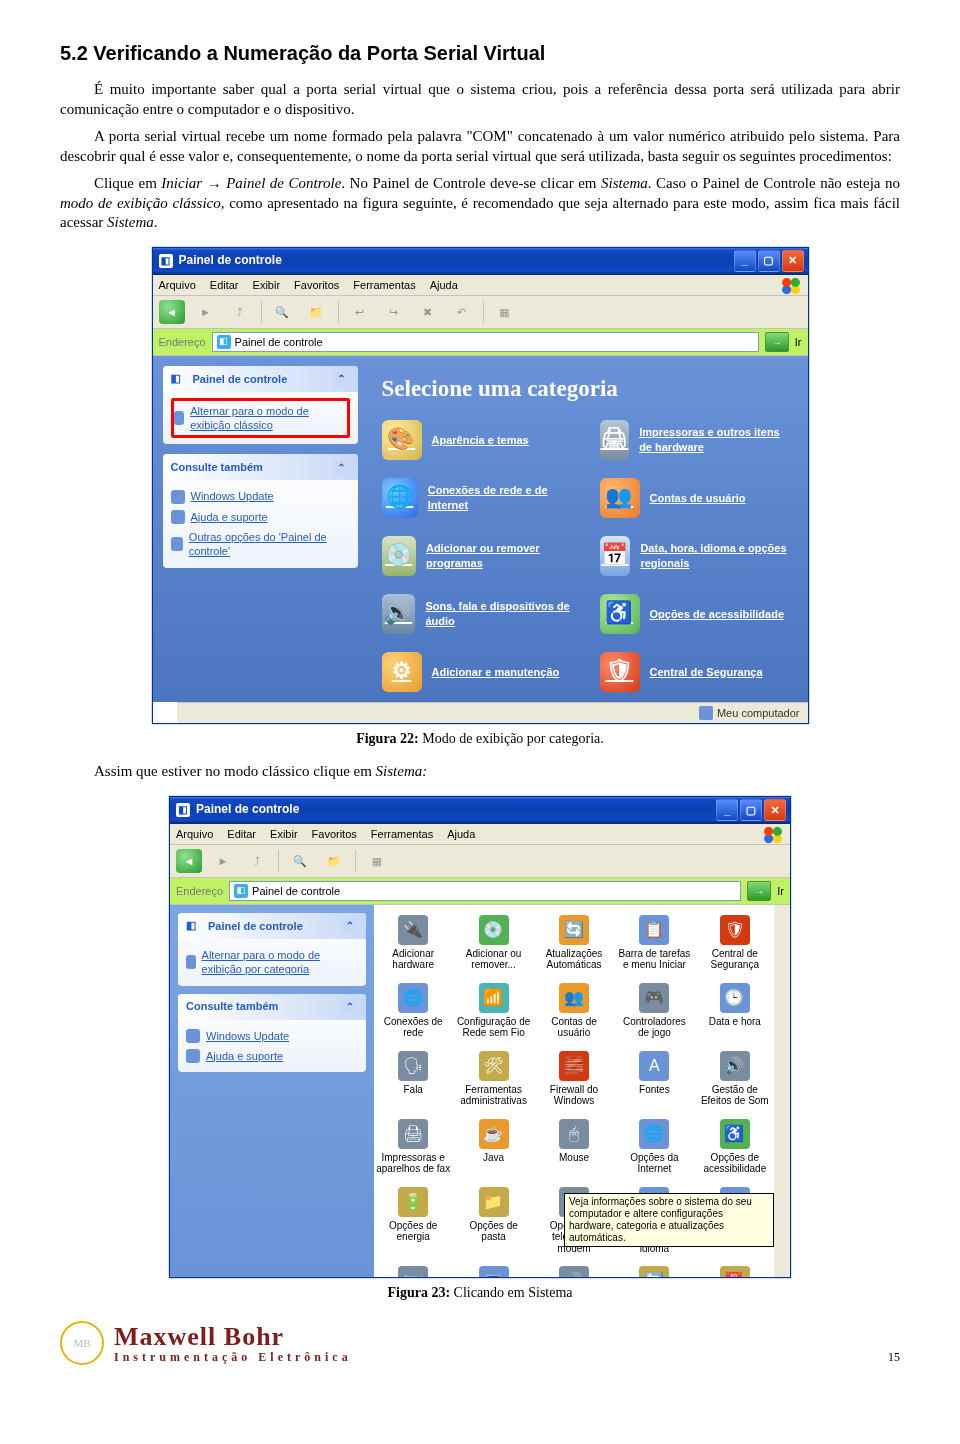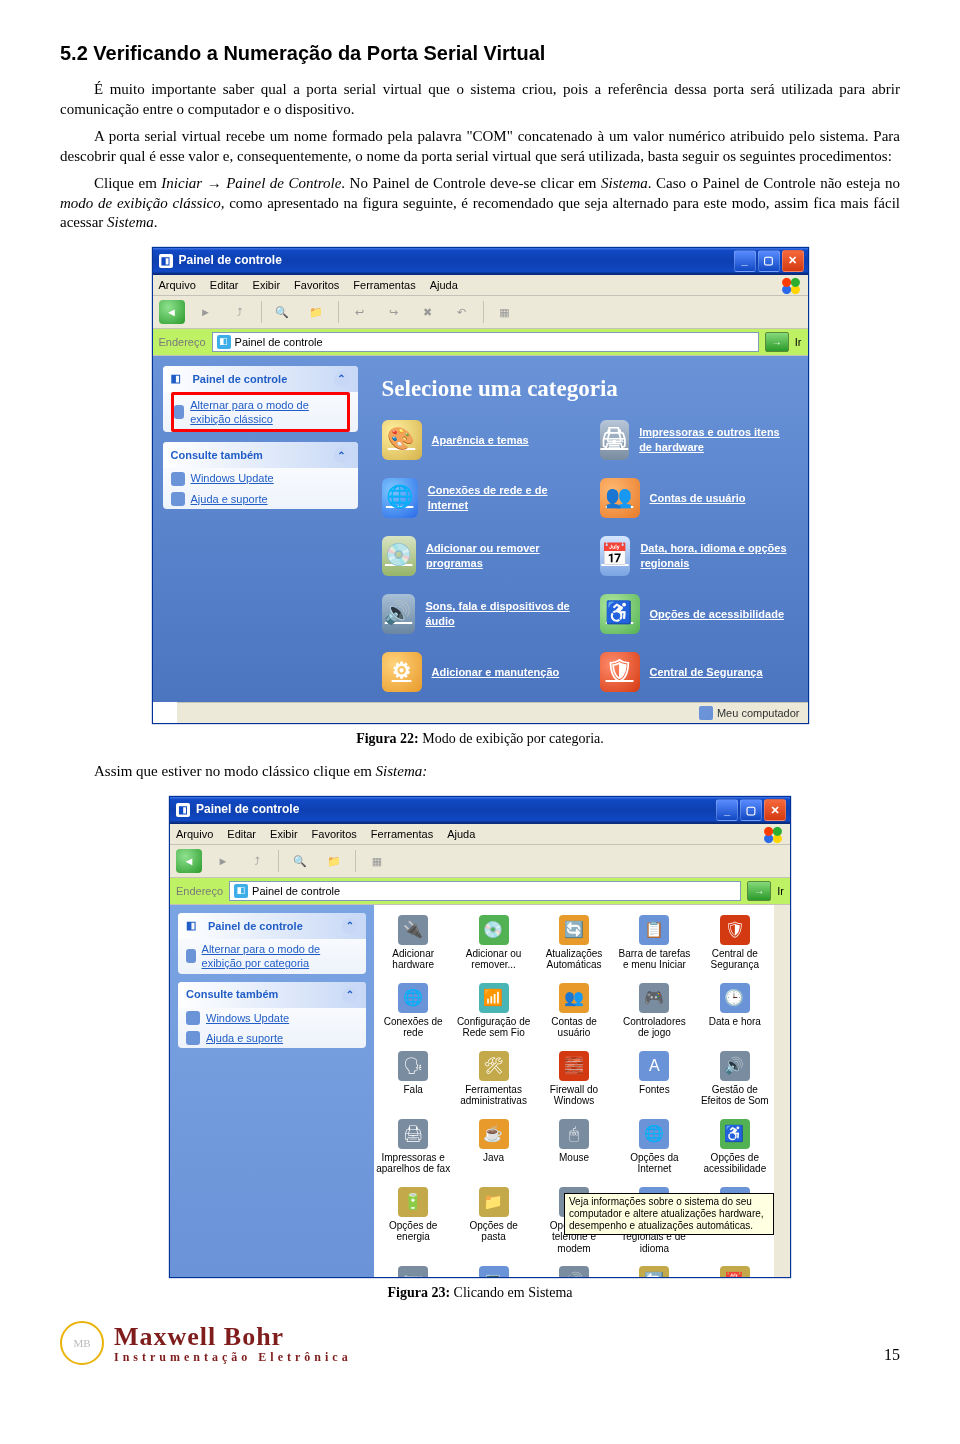--- a/index.html
+++ b/index.html
@@ -139,21 +139,21 @@
     font-size:11px;
   }
   .side-box .sb-head {
     background:linear-gradient(to right,#ffffff,#c7d8f6);
     color:#215dc6;
     font-weight:bold;
     padding:5px 8px;
     display:flex; align-items:center; justify-content:space-between;
   }
   .side-box .sb-head .chev { width:16px;height:16px;border-radius:50%;background:#c7d8f6;color:#215dc6;display:flex;align-items:center;justify-content:center;font-size:10px;}
-  .side-box .sb-body { padding:0 8px; color:#215dc6; }
+  .side-box .sb-body { padding:6px 8px; color:#215dc6; }
   .side-box .sb-body .item { display:flex; align-items:center; gap:6px; padding:3px 0; text-decoration:underline; }
   .side-box .sb-body .item .ic { width:14px;height:14px;border-radius:3px;display:inline-block;background:#6a93d8;}
   .redbox{border:3px solid #ff0000;border-radius:2px;}
 
   .cat-main {
     flex:1;
     padding:18px 14px 10px 14px;
   }
   .cat-title {
     color:#fff;
@@ -262,21 +262,21 @@
     color:#7f1d1d;
     font-weight:bold;
   }
   .brand .bname { font-size:26px; letter-spacing:1px; }
   .brand .bsub { font-size:12px; letter-spacing:4px; display:block; margin-top:-4px;}
   .brand-wrap{display:flex;align-items:center;gap:10px;}
   .brand-logo{
     width:40px;height:40px;border:2px solid #eab308;border-radius:50%;
     display:flex;align-items:center;justify-content:center;color:#bbb;font-size:11px;
   }
-  .page-number{font-size:16px;margin-left:12px;}
+  .page-number{font-size:12px;margin-left:12px;}
 </style>
 </head>
 <body>
 
 <h2>5.2 Verificando a Numeração da Porta Serial Virtual</h2>
 
 <p class="body">É muito importante saber qual a porta serial virtual que o sistema criou, pois a referência dessa porta será utilizada para abrir comunicação entre o computador e o dispositivo.</p>
 
 <p class="body">A porta serial virtual recebe um nome formado pela palavra "COM" concatenado à um valor numérico atribuido pelo sistema. Para descobrir qual é esse valor e, consequentemente, o nome da porta serial virtual que será utilizada, basta seguir os seguintes procedimentos:</p>
 
@@ -355,20 +355,24 @@
         </div>
         <div class="sb-body" id="cat-seealso">
             <div class="item">
               <span class="ic"></span>
               <span>Windows Update</span>
             </div>
             <div class="item">
               <span class="ic"></span>
               <span>Ajuda e suporte</span>
             </div>
+            <div class="item">
+              <span class="ic"></span>
+              <span>Outras opções do 'Painel de controle'</span>
+            </div>
           </div>
       </div>
     </div>
 
     <div class="cat-main">
       <div class="cat-title">Selecione uma categoria</div>
       <div class="cat-grid" id="cat-grid">
           <div class="cat-item">
             <div class="big-ic ic-appear">🎨</div>
             <span>Aparência e temas</span>
@@ -612,21 +616,21 @@
           <div class="cls-item">
             <div class="ic ic6">🔊</div>
           </div>
           <div class="cls-item">
             <div class="ic ic7">🔄</div>
           </div>
           <div class="cls-item">
             <div class="ic ic7">📅</div>
           </div>
         </div>
-      <div class="tooltip" style="left:190px;top:288px;">Veja informações sobre o sistema do seu computador e altere atualizações hardware, desempenho e atualizações automáticas.</div>
+      <div class="tooltip" style="left:190px;top:288px;">Veja informações sobre o sistema do seu computador e altere configurações hardware, categoria e atualizações automáticas.</div>
     </div>
   </div>
 </div>
 
 <p class="caption">
   <b>Figura 23:</b><span> Clicando em Sistema</span>
 </p>
 
 <div class="footer">
   <div class="brand-wrap">

